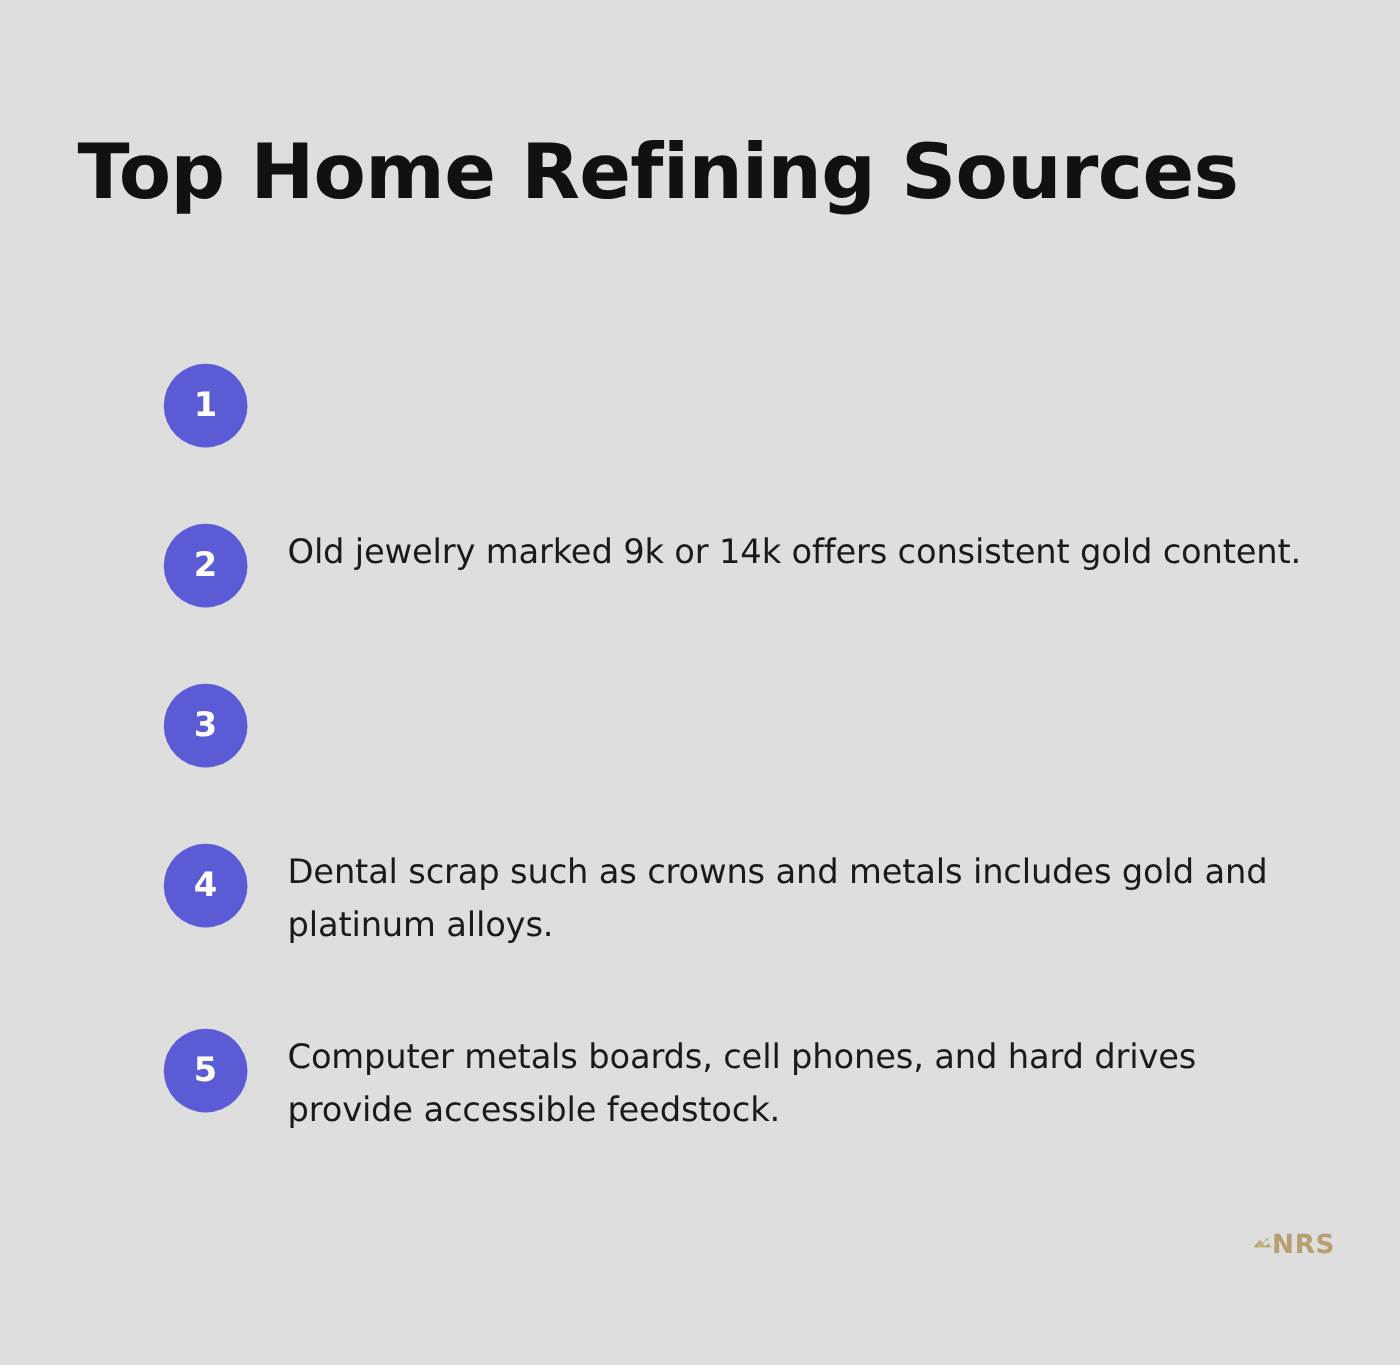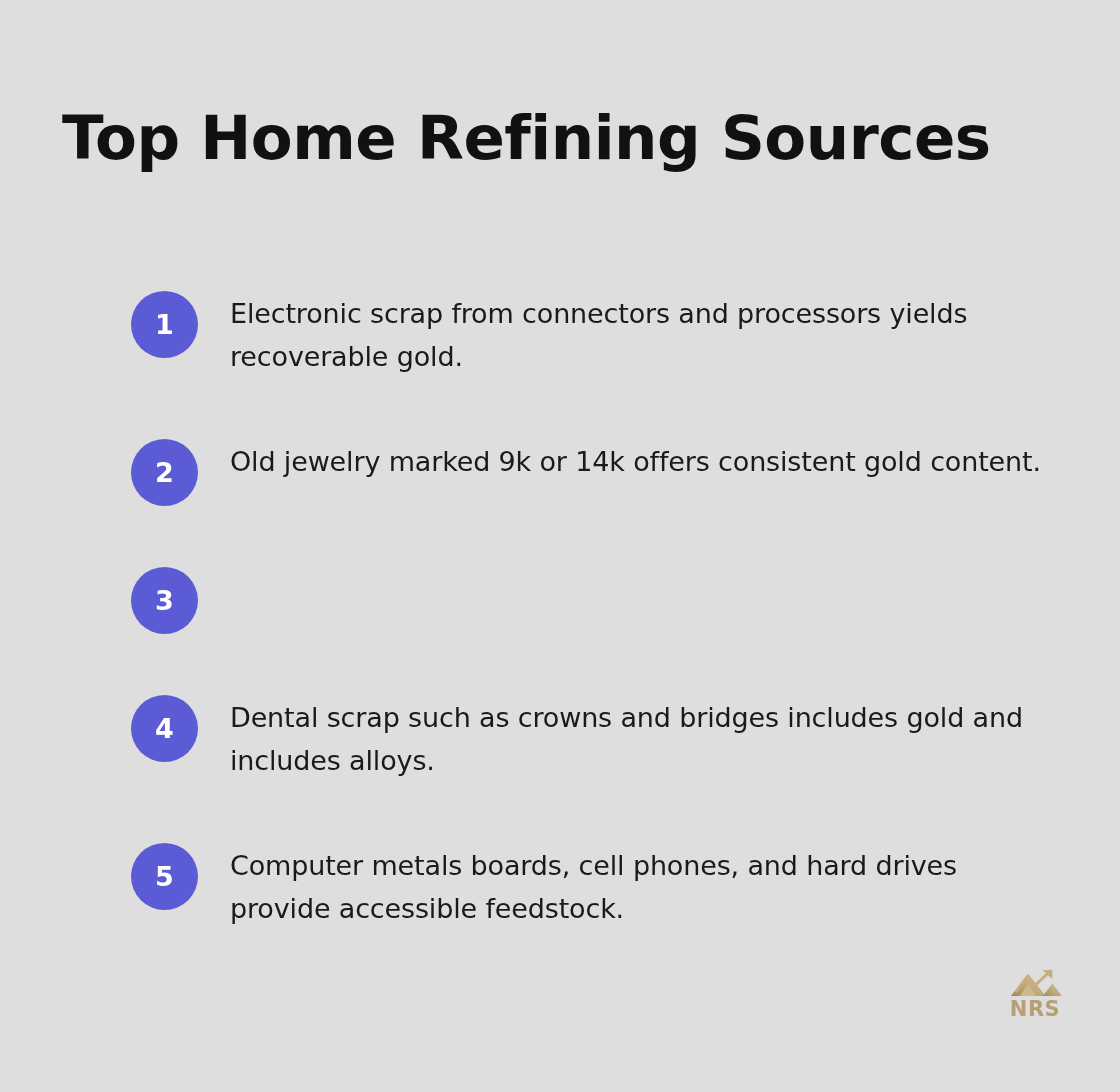--- a/index.html
+++ b/index.html
@@ -97,21 +97,21 @@
   }
 
   
   .logo {
     position: absolute;
     right: 52px;
     bottom: 72px;
     width: 66px;
     height: 52px;
     display: flex;
-    flex-direction: column;
+    flex-direction: row;
     align-items: center;
     justify-content: flex-end;
   }
   .logo-mark {
     display: block;
     width: 58px;
     height: 30px;
   }
   .logo-text {
     display: block;
@@ -130,41 +130,40 @@
 <div class="canvas">
 
   <div class="title">Top Home Refining Sources</div>
 
   <div class="list">
 
     <div class="list-item">
       <div class="badge">
         <span class="badge-num">1</span>
       </div>
-      <span class="item-text">Electronic scrap from connectors and processors yields recoverable gold.</span>
     </div>
 
     <div class="list-item">
       <div class="badge">
         <span class="badge-num">2</span>
       </div>
       <span class="item-text">Old jewelry marked 9k or 14k offers consistent gold content.</span>
     </div>
 
     <div class="list-item">
       <div class="badge">
         <span class="badge-num">3</span>
       </div>
     </div>
 
     <div class="list-item">
       <div class="badge">
         <span class="badge-num">4</span>
       </div>
-      <span class="item-text">Dental scrap such as crowns and bridges includes gold and includes alloys.</span>
+      <span class="item-text">Dental scrap such as crowns and metals includes gold and platinum alloys.</span>
     </div>
 
     <div class="list-item">
       <div class="badge">
         <span class="badge-num">5</span>
       </div>
       <span class="item-text">Computer metals boards, cell phones, and hard drives provide accessible feedstock.</span>
     </div>
 
   </div>

